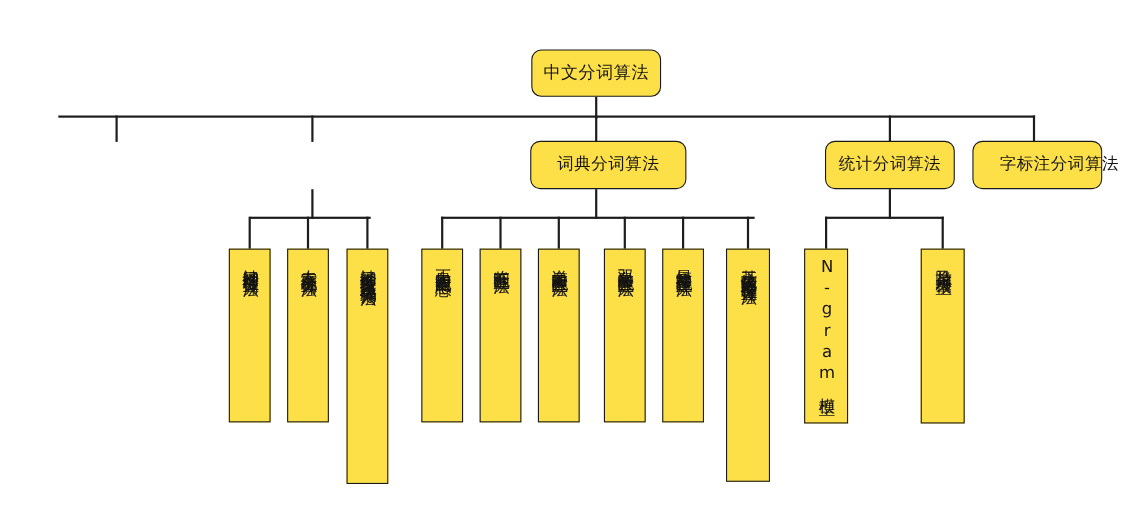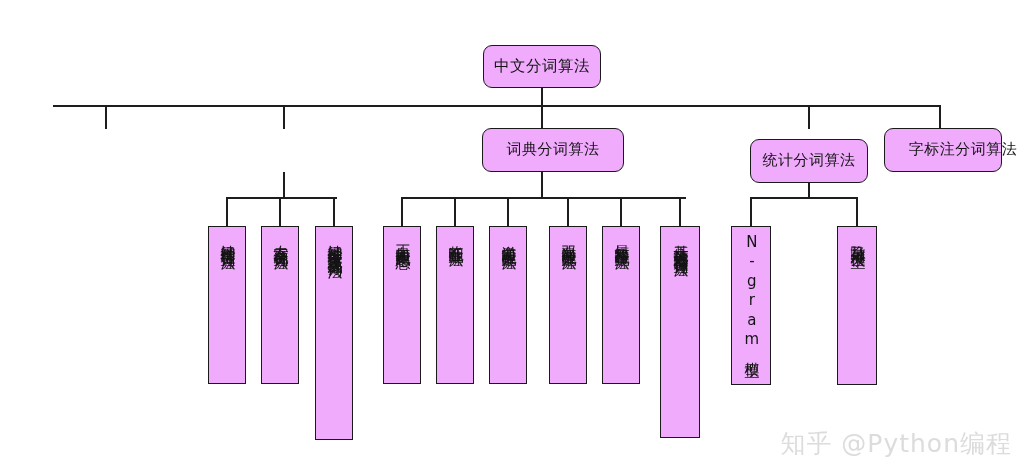--- a/index.html
+++ b/index.html
@@ -13,21 +13,21 @@
     height: 470px;
     background: #ffffff;
     overflow: hidden;
     font-family: "DejaVu Sans", "Liberation Sans", sans-serif;
   }
 
   
   .node {
     position: absolute;
     box-sizing: border-box;
-    background: #f0abfc;
+    background: #fde047;
     border: 1.6px solid #1a1a1a;
     display: flex;
     align-items: center;
     justify-content: center;
     color: #141414;
     z-index: 3;
   }
   .node.rounded {
     border-radius: 9px;
   }
@@ -102,21 +102,21 @@
   <div class="node rounded horiz root" style="left:483px; top:45px; width:118px; height:43px;">
     <span class="label">中文分词算法</span>
   </div>
 
 
 
   <div class="node rounded horiz" style="left:482px; top:128px; width:142px; height:44px;">
     <span class="label">词典分词算法</span>
   </div>
 
-  <div class="node rounded horiz" style="left:750px; top:128px; width:118px; height:44px;margin-top:11px;">
+  <div class="node rounded horiz" style="left:750px; top:128px; width:118px; height:44px;">
     <span class="label">统计分词算法</span>
   </div>
 
   <div class="node rounded horiz" style="left:884px; top:128px; width:118px; height:44px;padding-left:40px;">
     <span class="label">字标注分词算法</span>
   </div>
 
   <div class="line vline" style="left:283px; top:172px; height:27px;"></div>
   <div class="line hline" style="left:227px; top:197px; width:110px;"></div>
   <div class="line vline" style="left:226px; top:197px; height:30px;"></div>
@@ -166,15 +166,14 @@
   <div class="line vline" style="left:750px; top:197px; height:30px;"></div>
   <div class="line vline" style="left:856px; top:197px; height:30px;"></div>
 
   <div class="node vert" style="left:731px; top:226px; width:40px; height:159px;">
     <span class="label">N-gram模型</span>
   </div>
   <div class="node vert" style="left:837px; top:226px; width:40px; height:159px;">
     <span class="label">隐马尔可夫模型</span>
   </div>
 
-  <div id="watermark">知乎 @Python编程</div>
 
 </div>
 
 </body></html>

